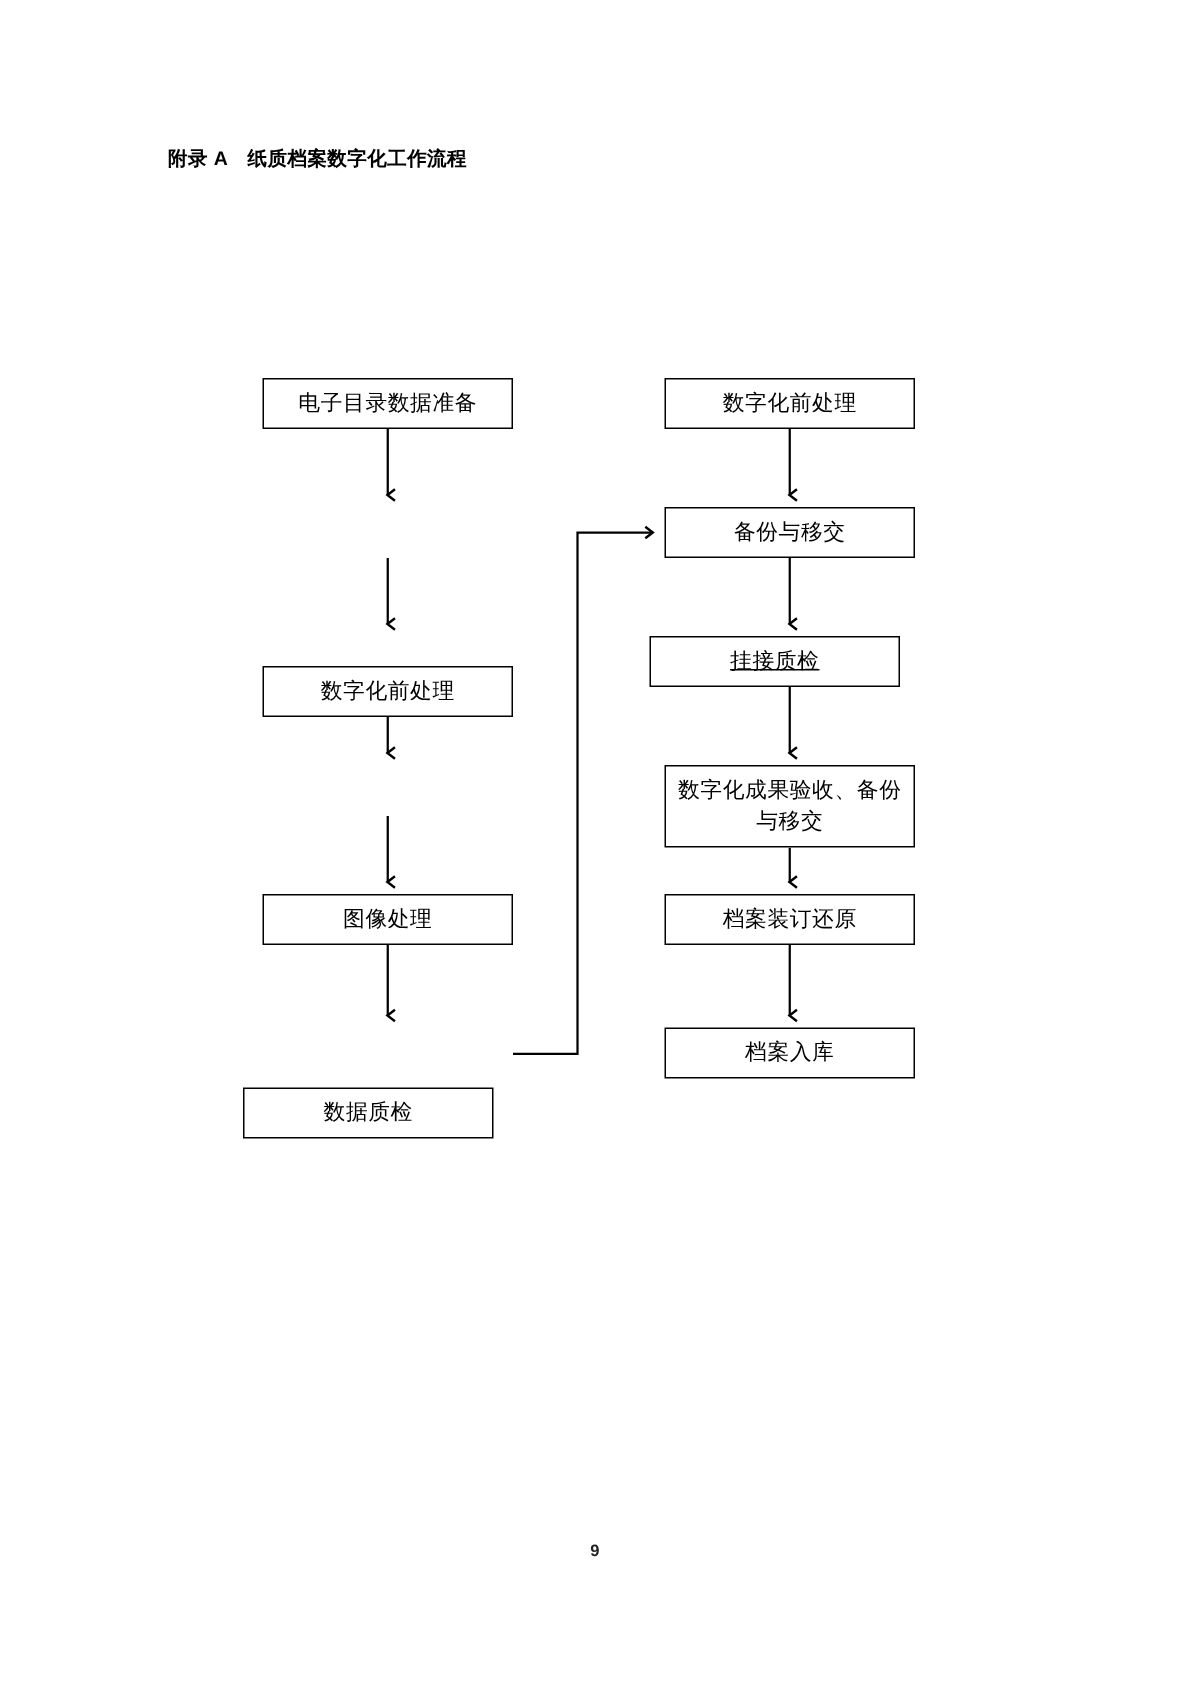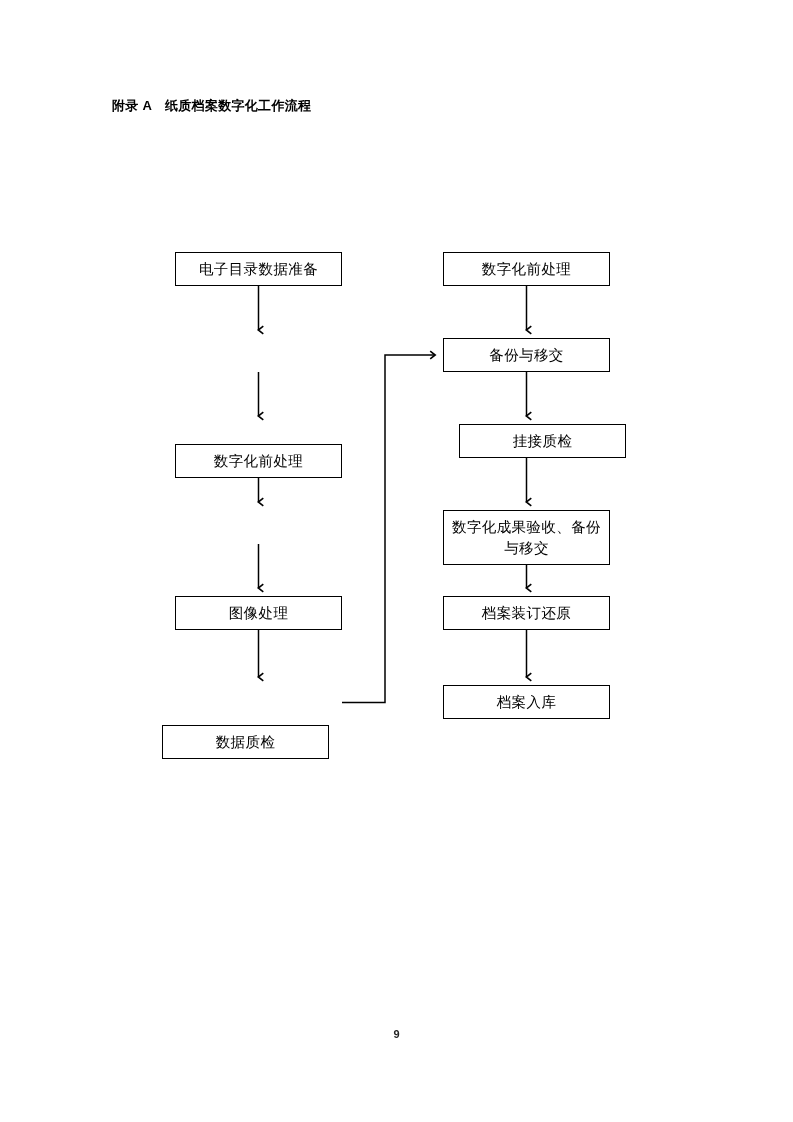--- a/index.html
+++ b/index.html
@@ -135,21 +135,21 @@
 
 
     <div class="node" style="left:175px; top:596px; width:167px; height:34px;">图像处理</div>
 
     <div class="node" style="left:162px; top:685px; width:167px; height:34px;margin-top:40px;">数据质检</div>
 
     <div class="node" style="left:443px; top:252px; width:167px; height:34px;">数字化前处理</div>
 
     <div class="node" style="left:443px; top:338px; width:167px; height:34px;">备份与移交</div>
 
-    <div class="node" style="left:459px; top:424px; width:167px; height:34px;">挂接质检</div>
+    <div class="node" style="left:433px; top:424px; width:167px; height:34px;text-decoration:underline;">挂接质检</div>
 
     <div class="node node-multiline" style="left:443px; top:510px; width:167px; height:55px;">数字化成果验收、备份与移交</div>
 
     <div class="node" style="left:443px; top:596px; width:167px; height:34px;">档案装订还原</div>
 
     <div class="node" style="left:443px; top:685px; width:167px; height:34px;">档案入库</div>
 
   </div>
 
   <div class="page-number">9</div>

